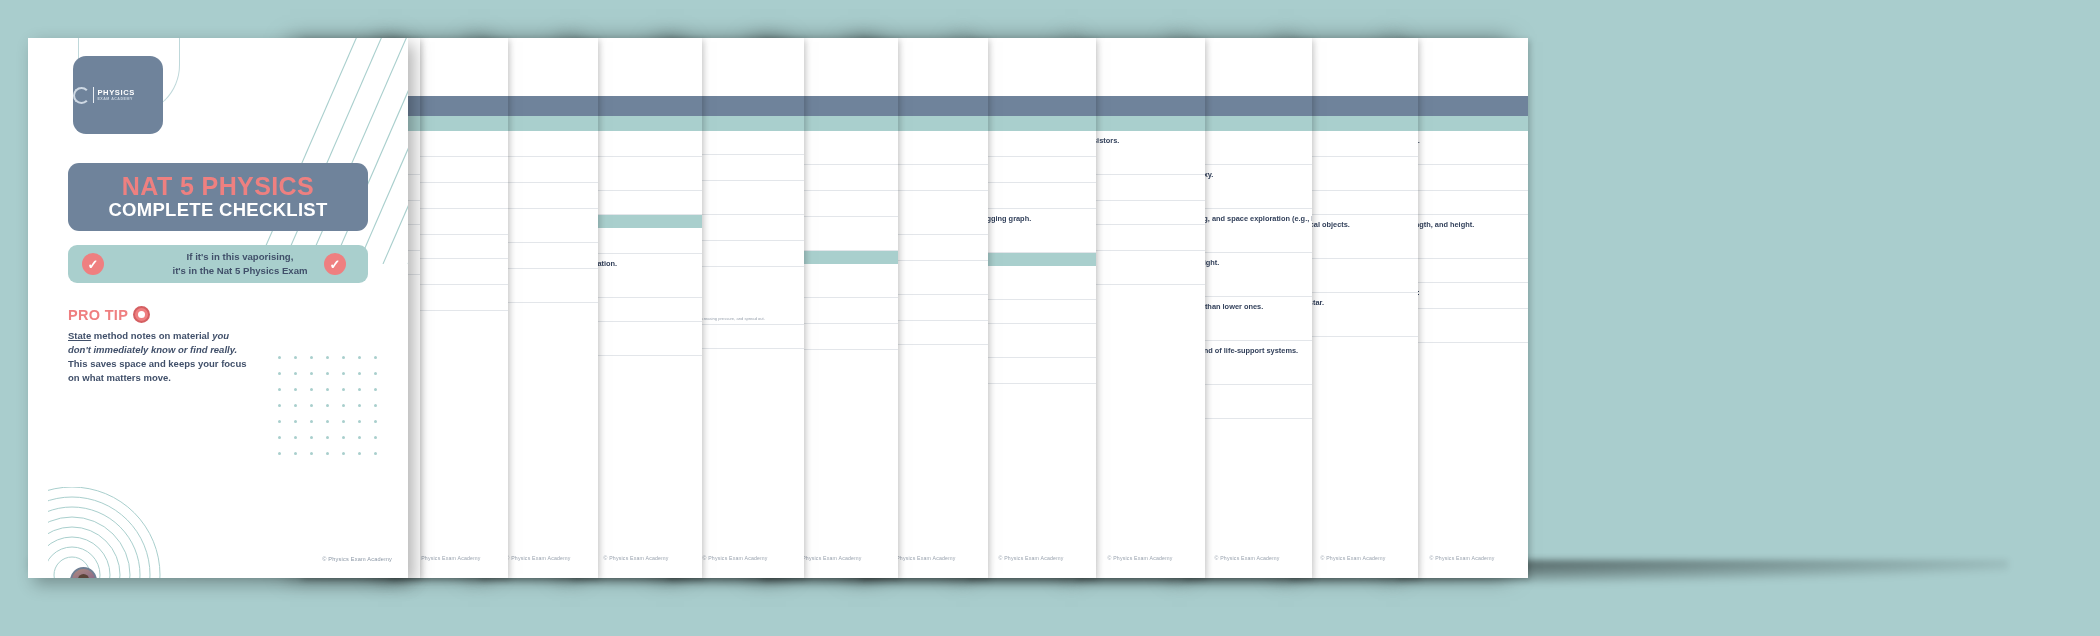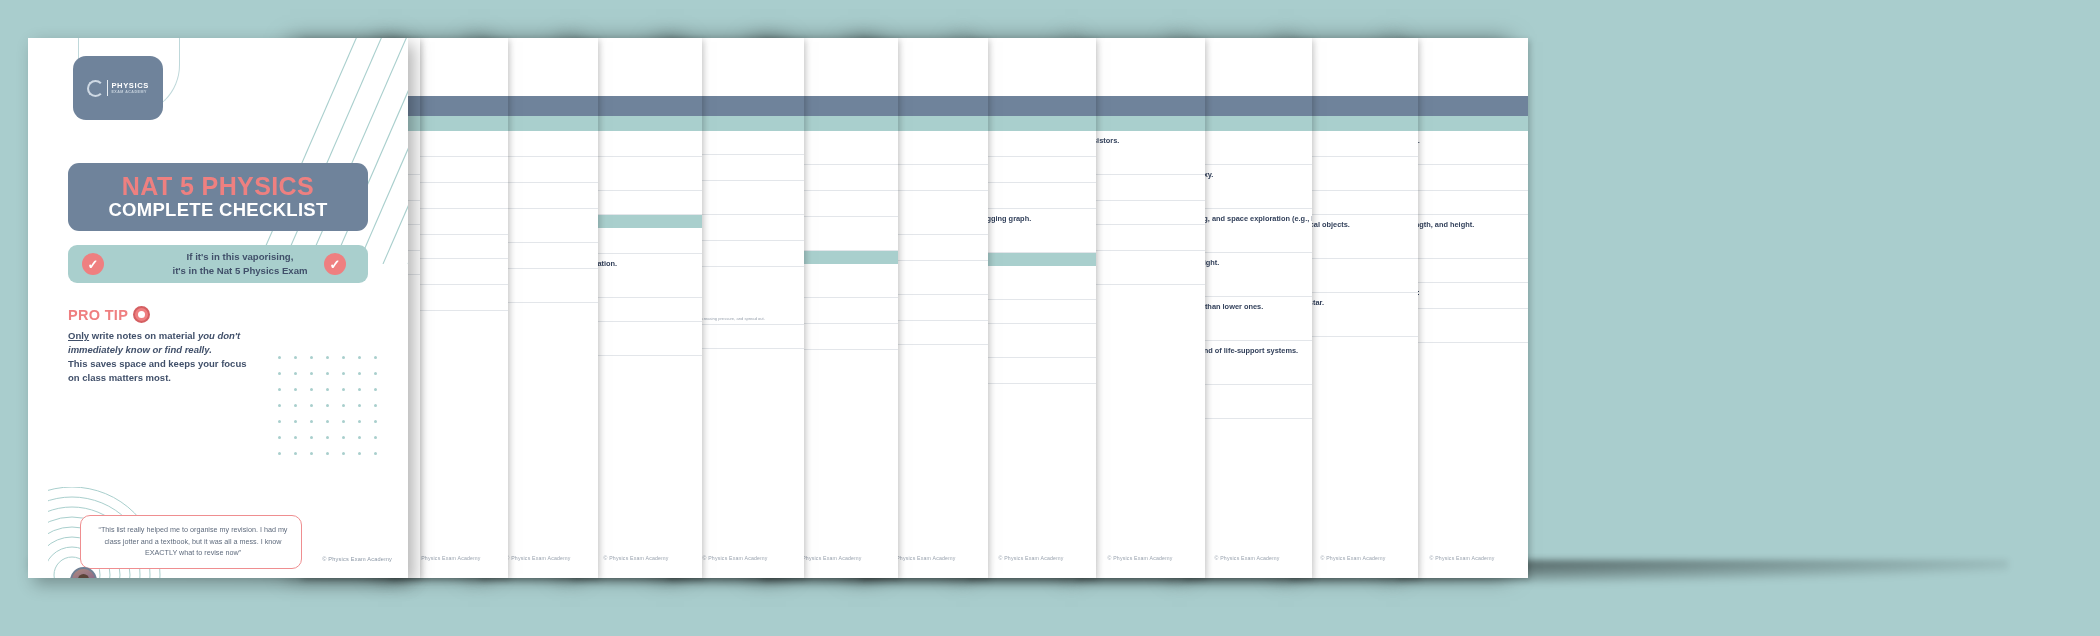--- a/index.html
+++ b/index.html
@@ -22,22 +22,22 @@
   }
 
   
   #cover{
     left:28px;width:380px;top:38px;height:540px;z-index:30;
     box-shadow:6px 6px 16px rgba(0,0,0,.30);
   }
   .cover-inner{position:absolute;inset:0;overflow:hidden;background:#fff;}
   .diag{position:absolute;right:-40px;top:-4px;width:340px;height:230px;overflow:hidden;}
   .logo{
-    position:absolute;left:45px;top:18px;width:90px;height:64px;border-radius:13px;
-    background:#6f839b;display:flex;align-items:center;justify-content:center;
+    position:absolute;left:45px;top:18px;width:90px;height:78px;border-radius:13px;
+    background:#6f839b;display:flex;align-items:center;
   }
   .logo-mark{display:flex;align-items:center;gap:3px;}
   .logo-ring{width:13px;height:13px;border-radius:50%;border:2.2px solid #cfd9e4;border-right-color:transparent;}
   .logo-bar{width:1.4px;height:16px;background:#e8edf2;}
   .logo-txt{display:flex;flex-direction:column;line-height:1;}
   .logo-t1{color:#fff;font-size:7.6px;font-weight:bold;letter-spacing:.6px;}
   .logo-t2{color:#c8d3de;font-size:3.6px;font-weight:bold;letter-spacing:.5px;margin-top:1.4px;}
   .logo-arc{
     position:absolute;left:50px;top:-46px;width:100px;height:122px;
     border:1px solid #bfd8da;border-top:none;border-radius:0 0 50px 50px;
@@ -599,22 +599,22 @@
         </div>
         <div class="badge-check badge-check2">✓</div>
       </div>
 
       <div class="protip">
         <div class="protip-h">
           <span>PRO TIP</span>
           <span class="target"></span>
         </div>
         <div class="protip-b">
-          <span class="u">Only</span><span> write notes on material </span><span class="i">you don't immediately know or find really.</span>
-          <div style="margin-top:1px;">This saves space and keeps your focus on class matters most.</div>
+          <span class="u">State</span><span> method notes on material </span><span class="i">you don't immediately know or find really.</span>
+          <div style="margin-top:1px;">This saves space and keeps your focus on what matters move.</div>
         </div>
       </div>
 
       <div class="dots" id="dotgrid">
           <i style="left: 0px; top: 0px;"></i>
           <i style="left: 16px; top: 0px;"></i>
           <i style="left: 32px; top: 0px;"></i>
           <i style="left: 48px; top: 0px;"></i>
           <i style="left: 64px; top: 0px;"></i>
           <i style="left: 80px; top: 0px;"></i>
@@ -671,23 +671,20 @@
                 <circle cx="24" cy="88" r="28"></circle>
               <circle cx="24" cy="88" r="38"></circle>
                 <circle cx="24" cy="88" r="48"></circle>
               <circle cx="24" cy="88" r="58"></circle>
                 <circle cx="24" cy="88" r="68"></circle>
               <circle cx="24" cy="88" r="78"></circle>
                 <circle cx="24" cy="88" r="88"></circle>
             </g>
           </svg>
         </div>
-        <div class="quote-box">
-          <div class="quote-txt">“This list really helped me to organise my revision. I had my class jotter and a textbook, but it was all a mess. I know EXACTLY what to revise now”</div>
-        </div>
 
         <div class="avatar"></div>
       </div>
 
       <div class="cover-foot">© Physics Exam Academy</div>
     </div>
   </div>
 
 </div>
 

